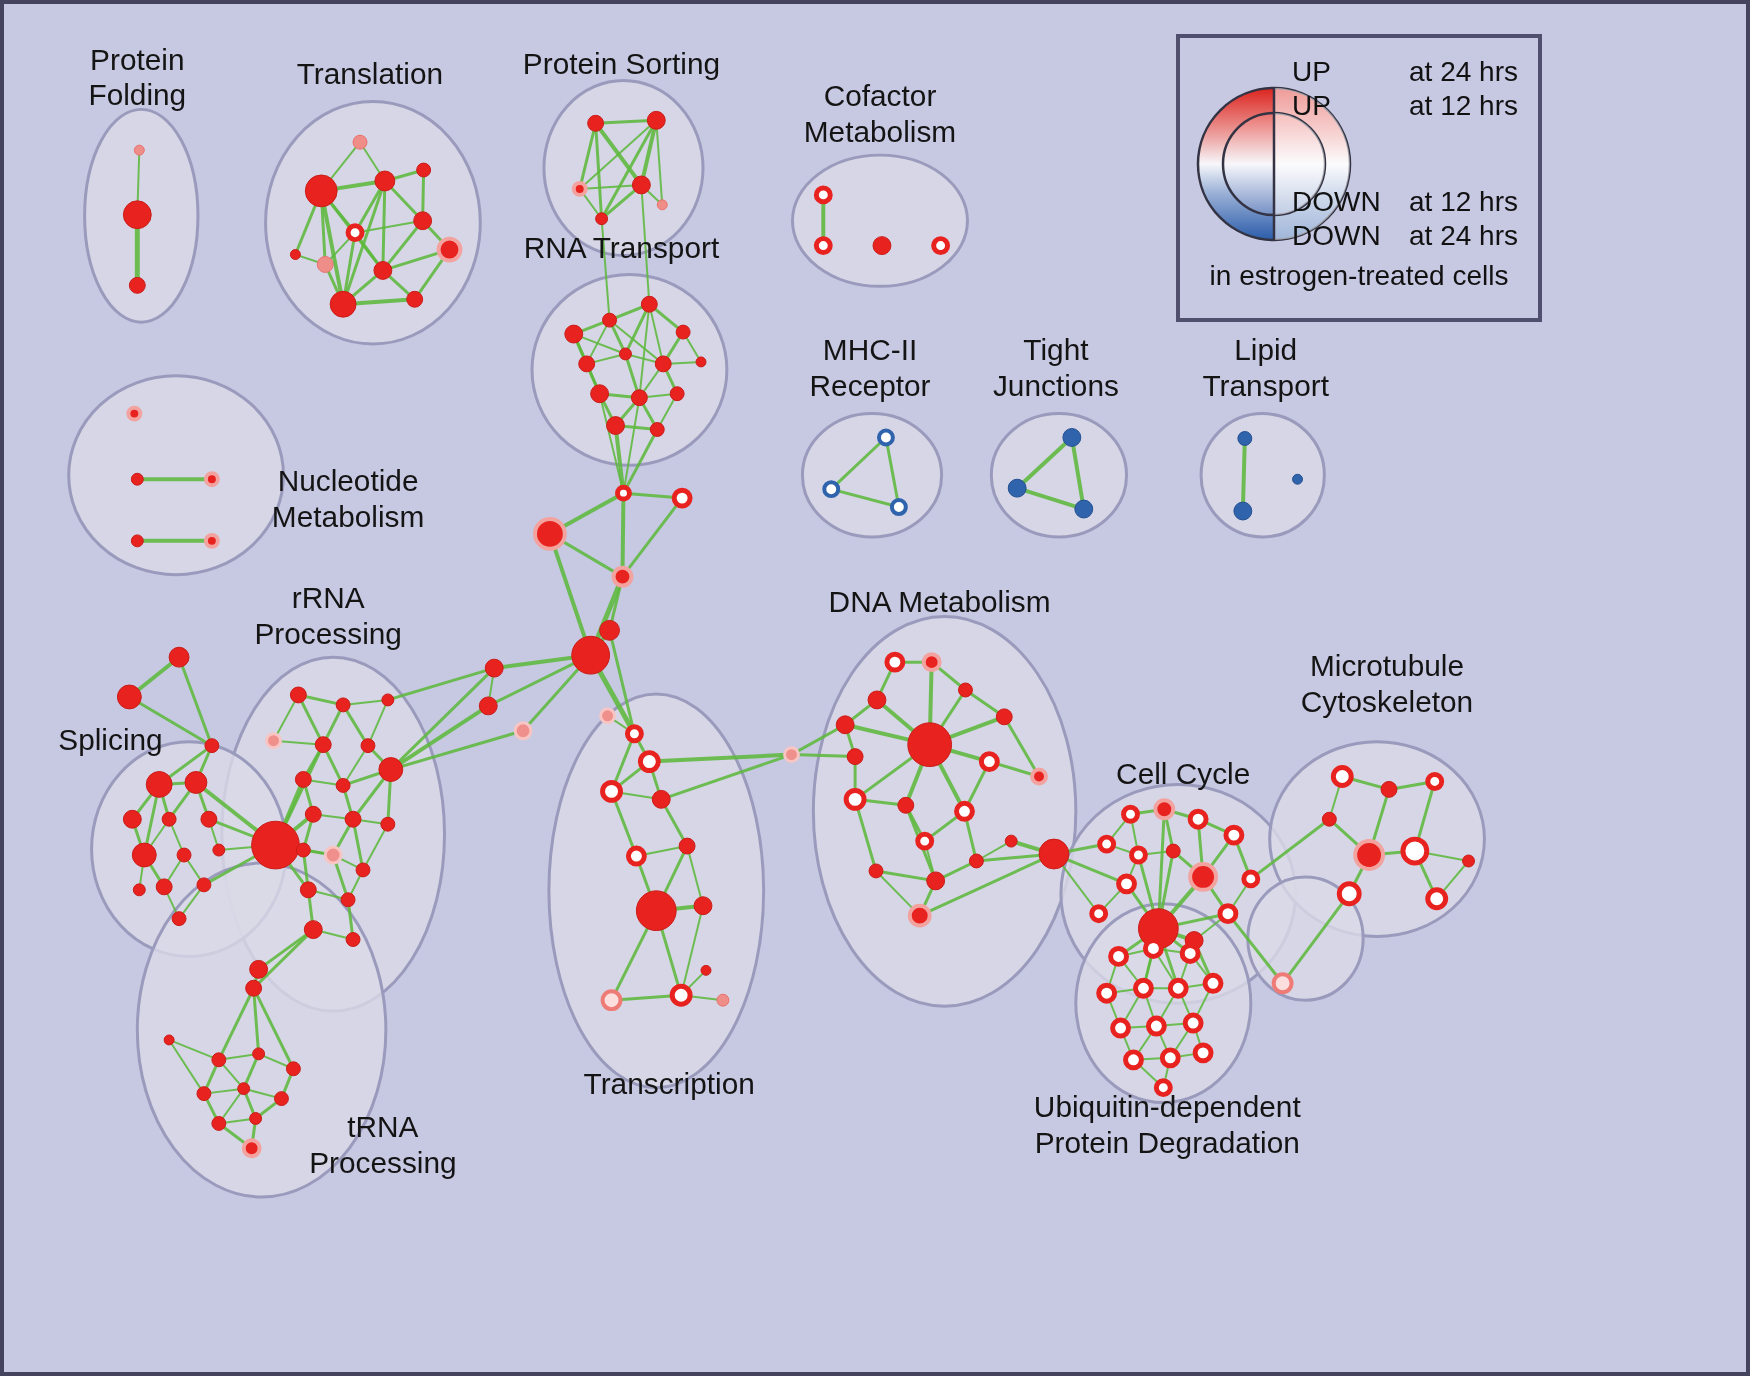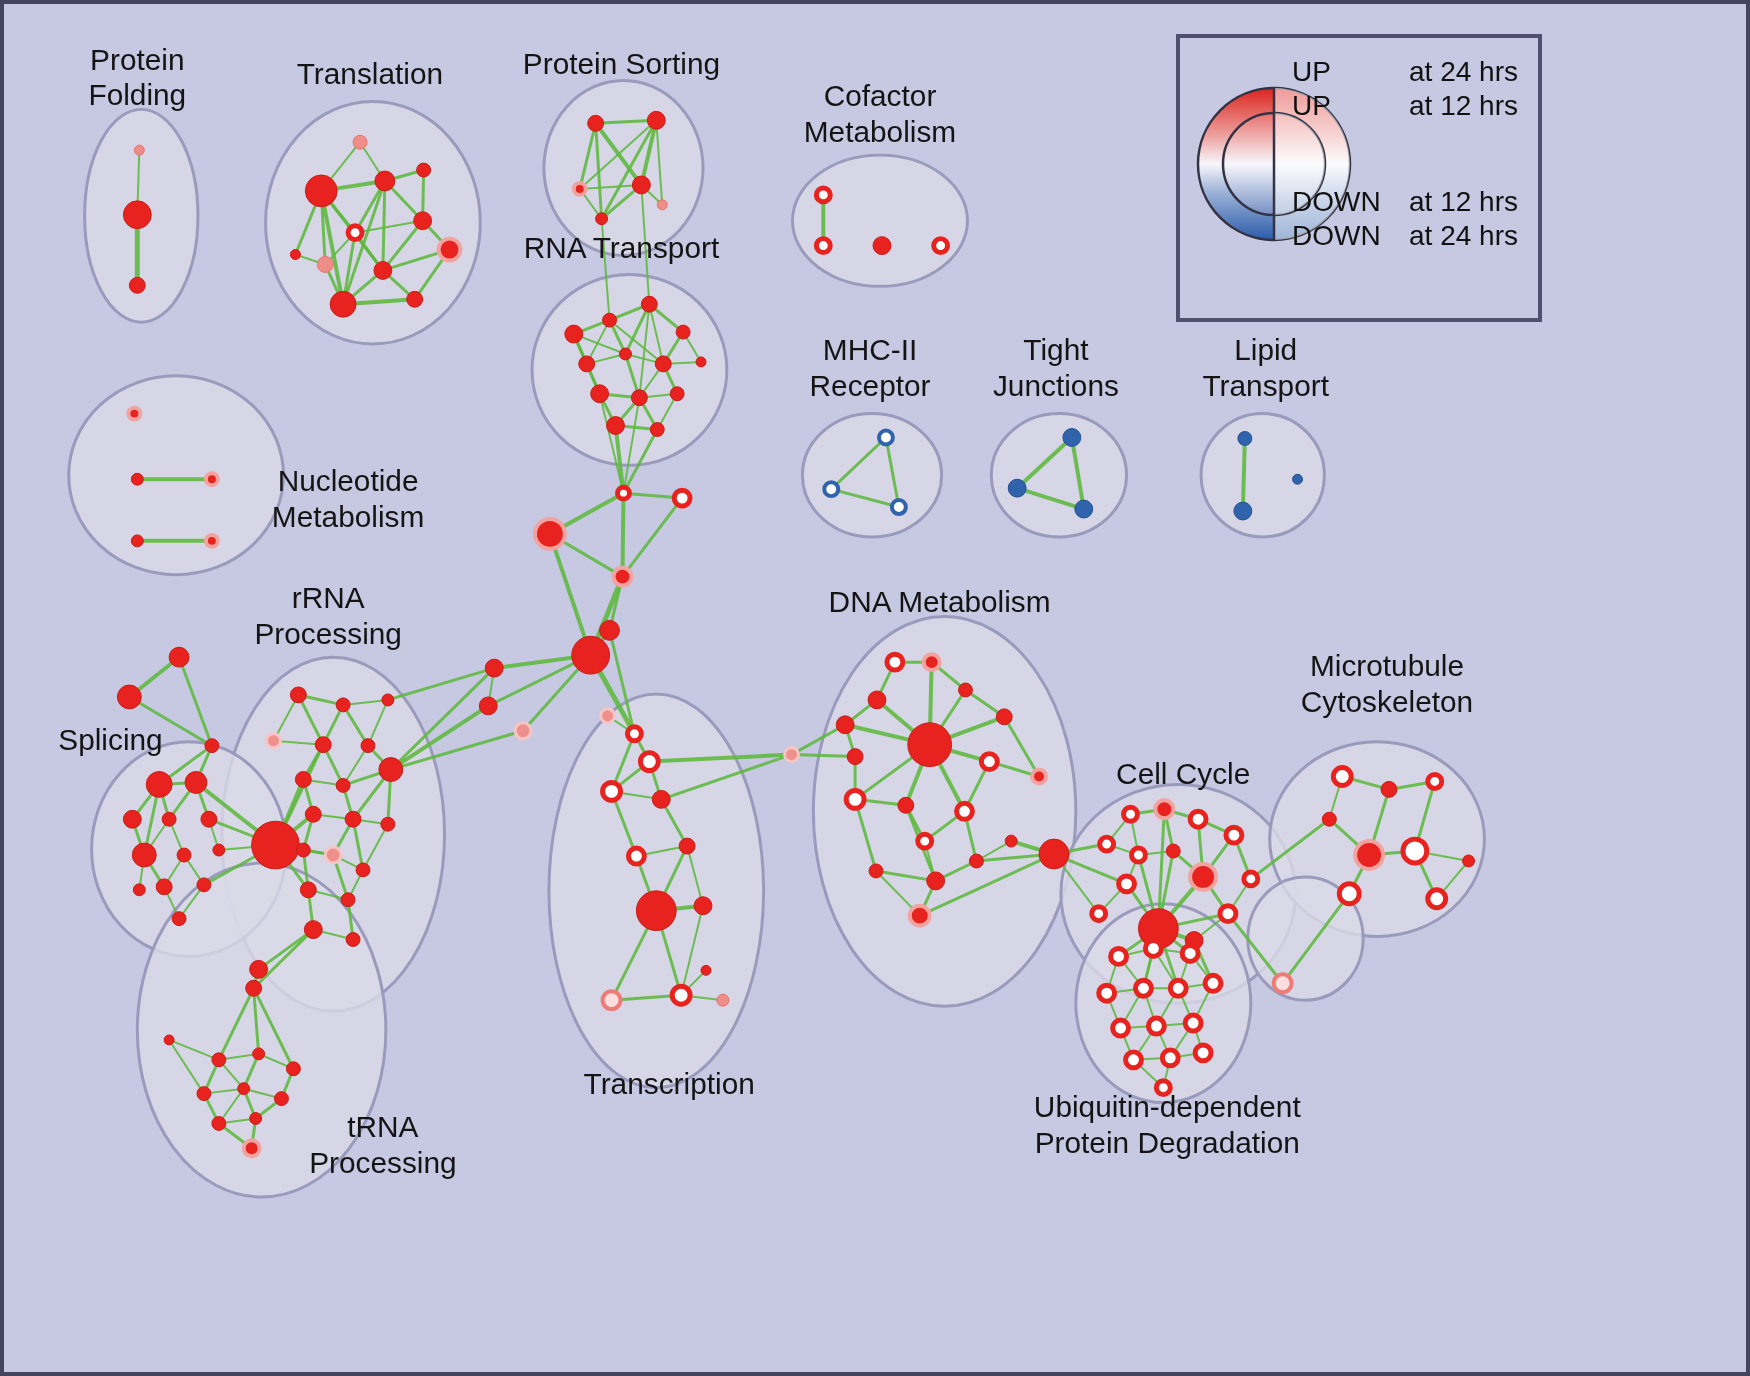--- a/index.html
+++ b/index.html
@@ -614,15 +614,16 @@
       <span>at 12 hrs</span>
     </div>
     <div class="lrow" style="top:148px">
       <span>DOWN</span>
       <span>at 12 hrs</span>
     </div>
     <div class="lrow" style="top:182px">
       <span>DOWN</span>
       <span>at 24 hrs</span>
     </div>
+    <div class="lcap" style="top:222px">in estrogen-treated cells</div>
   </div>
 
 </div>
 
 </body></html>

